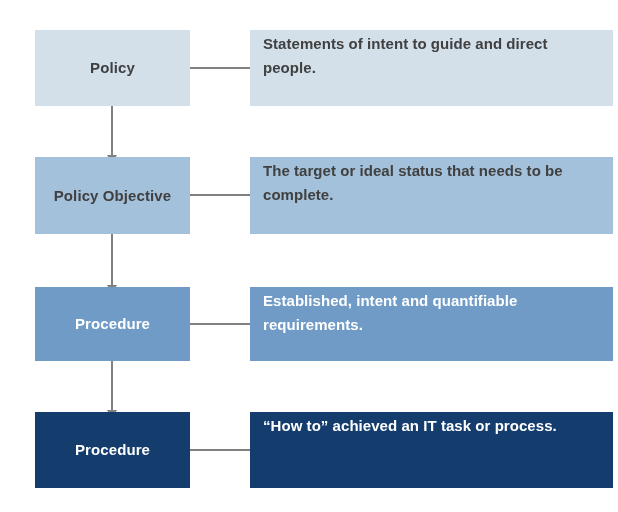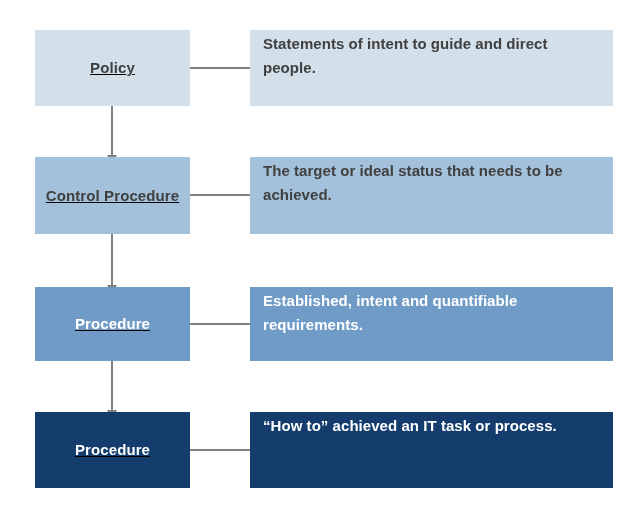--- a/index.html
+++ b/index.html
@@ -29,21 +29,20 @@
   .label-box {
     position: absolute;
     left: 35px;
     width: 155px;
     display: flex;
     align-items: center;
     justify-content: center;
     text-align: center;
     box-sizing: border-box;
     padding: 2px 4px;
-    text-decoration: underline;
   }
   .label-text {
     font-size: 15px;
     font-weight: bold;
     line-height: 1.45;
     letter-spacing: 0.1px;
   }
 
   .desc-box {
     position: absolute;
@@ -132,25 +131,25 @@
       <span class="desc-text">Statements of intent to guide and direct people.</span>
     </div>
   </div>
 
   <div class="arrow a1">
     <div class="arrow-head"></div>
   </div>
 
   <div class="row r2 tier-2">
     <div class="label-box">
-      <span class="label-text">Control Procedure</span>
+      <span class="label-text">Policy Objective</span>
     </div>
     <div class="connector"></div>
     <div class="desc-box">
-      <span class="desc-text">The target or ideal status that needs to be achieved.</span>
+      <span class="desc-text">The target or ideal status that needs to be complete.</span>
     </div>
   </div>
 
   <div class="arrow a2">
     <div class="arrow-head"></div>
   </div>
 
   <div class="row r3 tier-3">
     <div class="label-box">
       <span class="label-text">Procedure</span>

